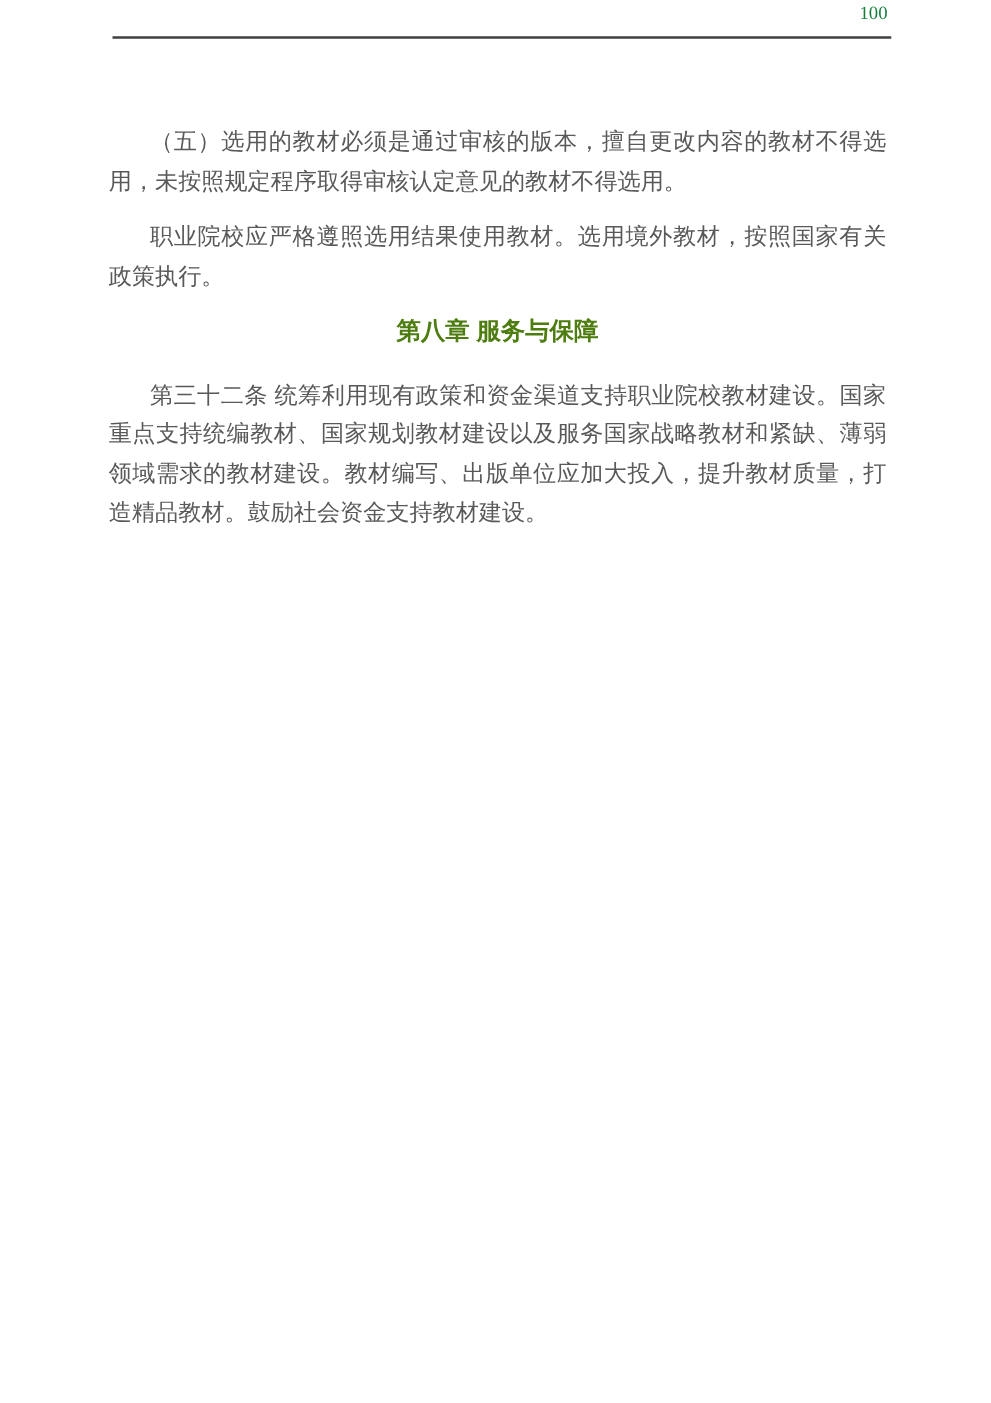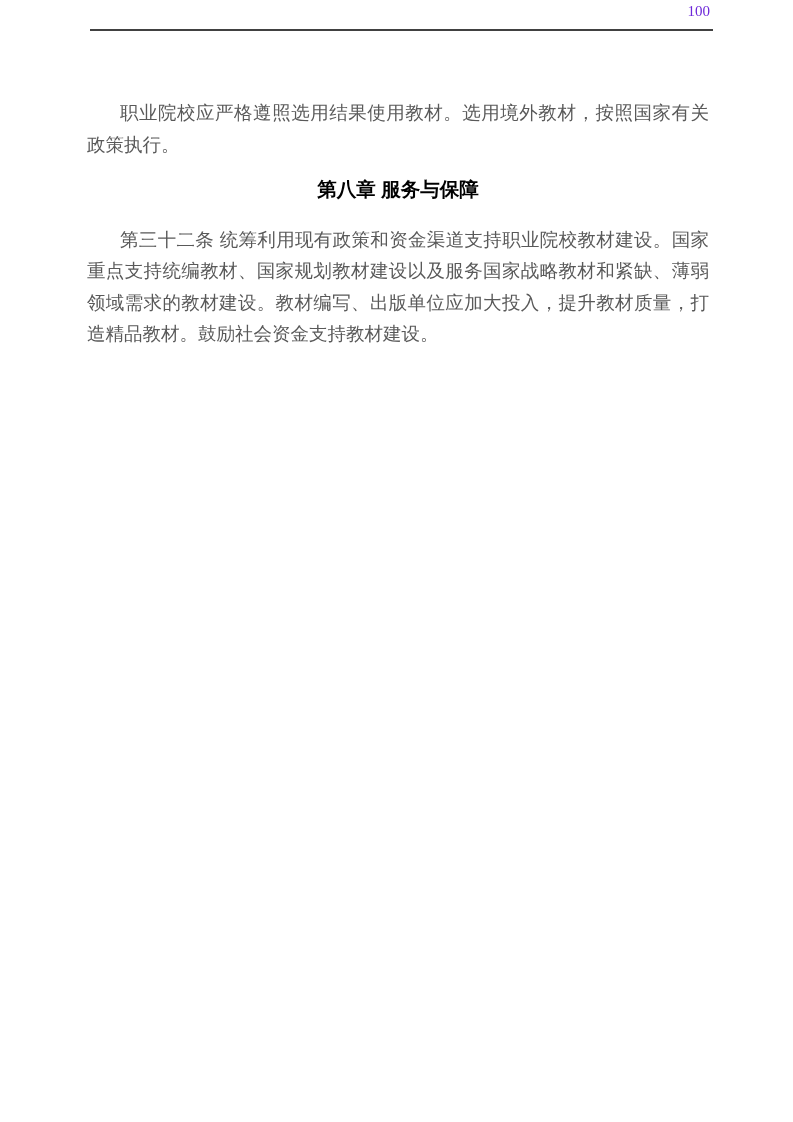--- a/index.html
+++ b/index.html
@@ -17,21 +17,21 @@
   }
   .page-header {
     position: absolute;
     top: 2px;
     left: 90px;
     width: 620px;
     text-align: right;
     font-family: "Liberation Serif", "DejaVu Serif", serif;
     font-size: 15px;
     line-height: 18px;
-    color: #6d28d9;
+    color: #15803d;
   }
   .header-rule {
     position: absolute;
     top: 29px;
     left: 90px;
     width: 623px;
     height: 2px;
     background: #414141;
   }
   .content {
@@ -46,38 +46,39 @@
   }
   .para {
     margin: 0 0 13px 0;
     text-indent: 33px;
   }
   .chapter-heading {
     margin: 14px 0 18px 0;
     font-size: 19.5px;
     line-height: 31.5px;
     font-weight: bold;
-    color: #000000;
+    color: #4d7c0f;
     text-align: center;
     text-indent: 0;
   }
 </style>
 </head>
 <body>
 
 <div class="page">
 
   <div class="page-header">
     <span class="page-number">100</span>
   </div>
 
   <div class="header-rule"></div>
 
   <main class="content">
 
+    <p class="para">（五）选用的教材必须是通过审核的版本，擅自更改内容的教材不得选用，未按照规定程序取得审核认定意见的教材不得选用。</p>
 
 
     <p class="para">职业院校应严格遵照选用结果使用教材。选用境外教材，按照国家有关政策执行。</p>
 
 
     <h2 class="chapter-heading">第八章 服务与保障</h2>
 
     <p class="para">第三十二条 统筹利用现有政策和资金渠道支持职业院校教材建设。国家重点支持统编教材、国家规划教材建设以及服务国家战略教材和紧缺、薄弱领域需求的教材建设。教材编写、出版单位应加大投入，提升教材质量，打造精品教材。鼓励社会资金支持教材建设。</p>
 
 

